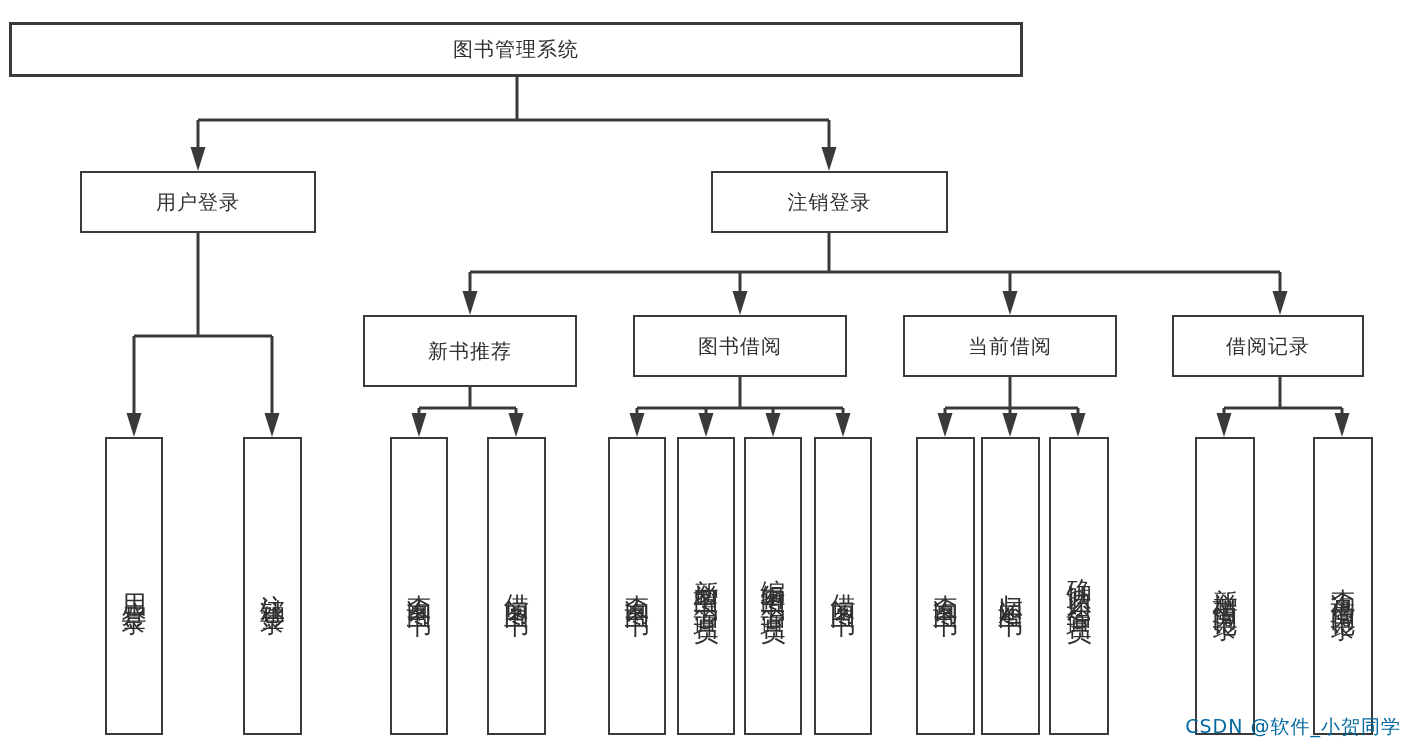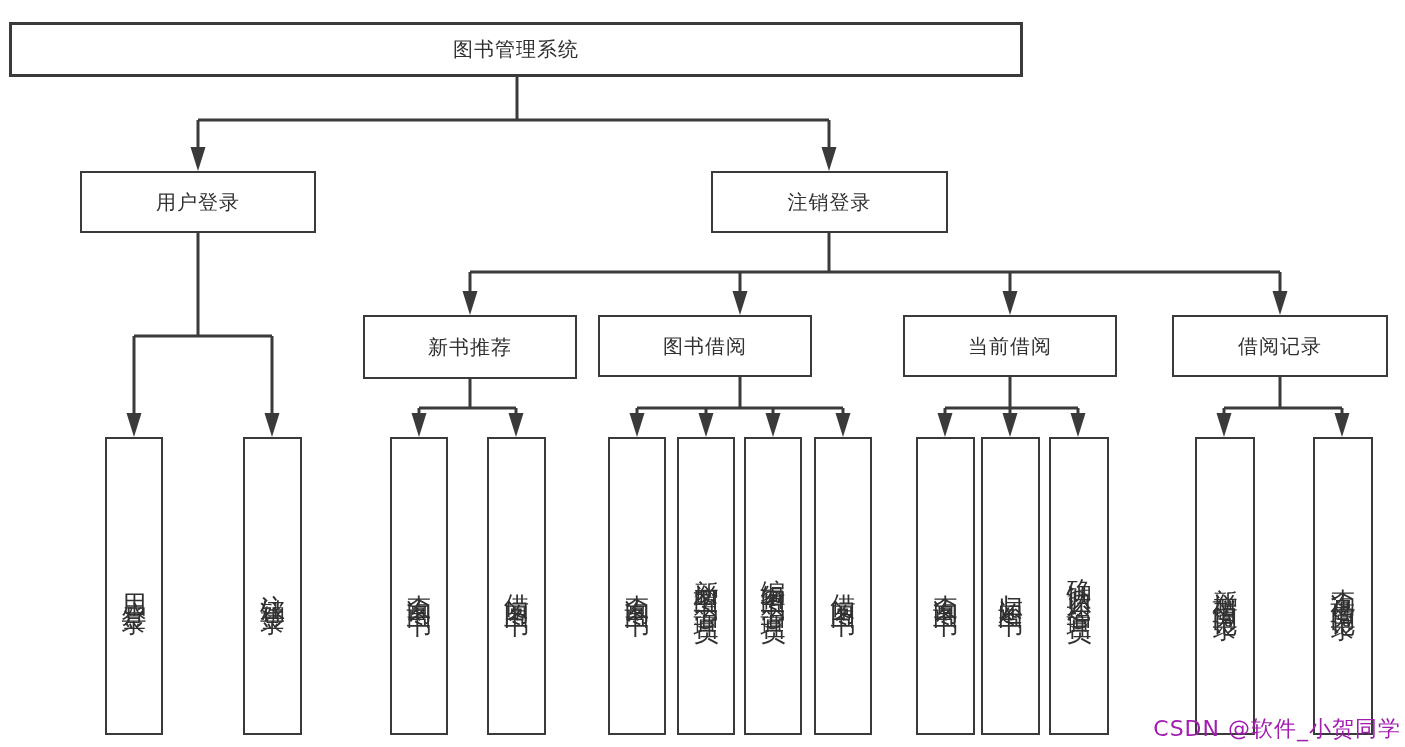--- a/index.html
+++ b/index.html
@@ -35,22 +35,22 @@
     writing-mode: vertical-rl;
     font-size: 25px;
     line-height: 1;
     letter-spacing: 6px;
     white-space: nowrap;
   }
   .watermark {
     position: absolute;
     right: 4px;
     top: 714px;
-    font-size: 22px;
-    color: #a21caf;
+    font-size: 19px;
+    color: #0369a1;
     letter-spacing: 1px;
     white-space: nowrap;
   }
 </style>
 </head>
 <body>
 
 <div class="canvas">
 
   <svg class="connectors" viewBox="0 0 1405 747" xmlns="http://www.w3.org/2000/svg">
@@ -120,24 +120,24 @@
       <path d="M1342 408 V416"></path>
         <polygon points="1334.5,413 1349.5,413 1342,437"></polygon>
     </g>
   </svg>
 
   <div class="node h root" style="left:9px; top:13px; width:1014px; height:55px;">图书管理系统</div>
 
   <div class="node h" style="left:80px; top:171px; width:236px; height:62px;">用户登录</div>
   <div class="node h" style="left:711px; top:171px; width:237px; height:62px;">注销登录</div>
 
-  <div class="node h" style="left:363px; top:315px; width:214px; height:64px;text-align:right;">新书推荐</div>
-  <div class="node h" style="left:598px; top:315px; width:214px; height:62px;">图书借阅</div>
+  <div class="node h" style="left:363px; top:315px; width:214px; height:72px;text-align:right;">新书推荐</div>
+  <div class="node h" style="left:633px; top:315px; width:214px; height:62px;">图书借阅</div>
   <div class="node h" style="left:903px; top:315px; width:214px; height:62px;">当前借阅</div>
-  <div class="node h" style="left:1172px; top:315px; width:216px; height:62px;">借阅记录</div>
+  <div class="node h" style="left:1172px; top:315px; width:192px; height:62px;">借阅记录</div>
 
   <div class="node v" style="left:105px; top:437px; width:58px; height:298px;">
     <span class="vtext">用户登录</span>
   </div>
   <div class="node v" style="left:243px; top:437px; width:59px; height:298px;">
     <span class="vtext">注销登录</span>
   </div>
 
   <div class="node v" style="left:390px; top:437px; width:58px; height:298px;">
     <span class="vtext">查询图书</span>

